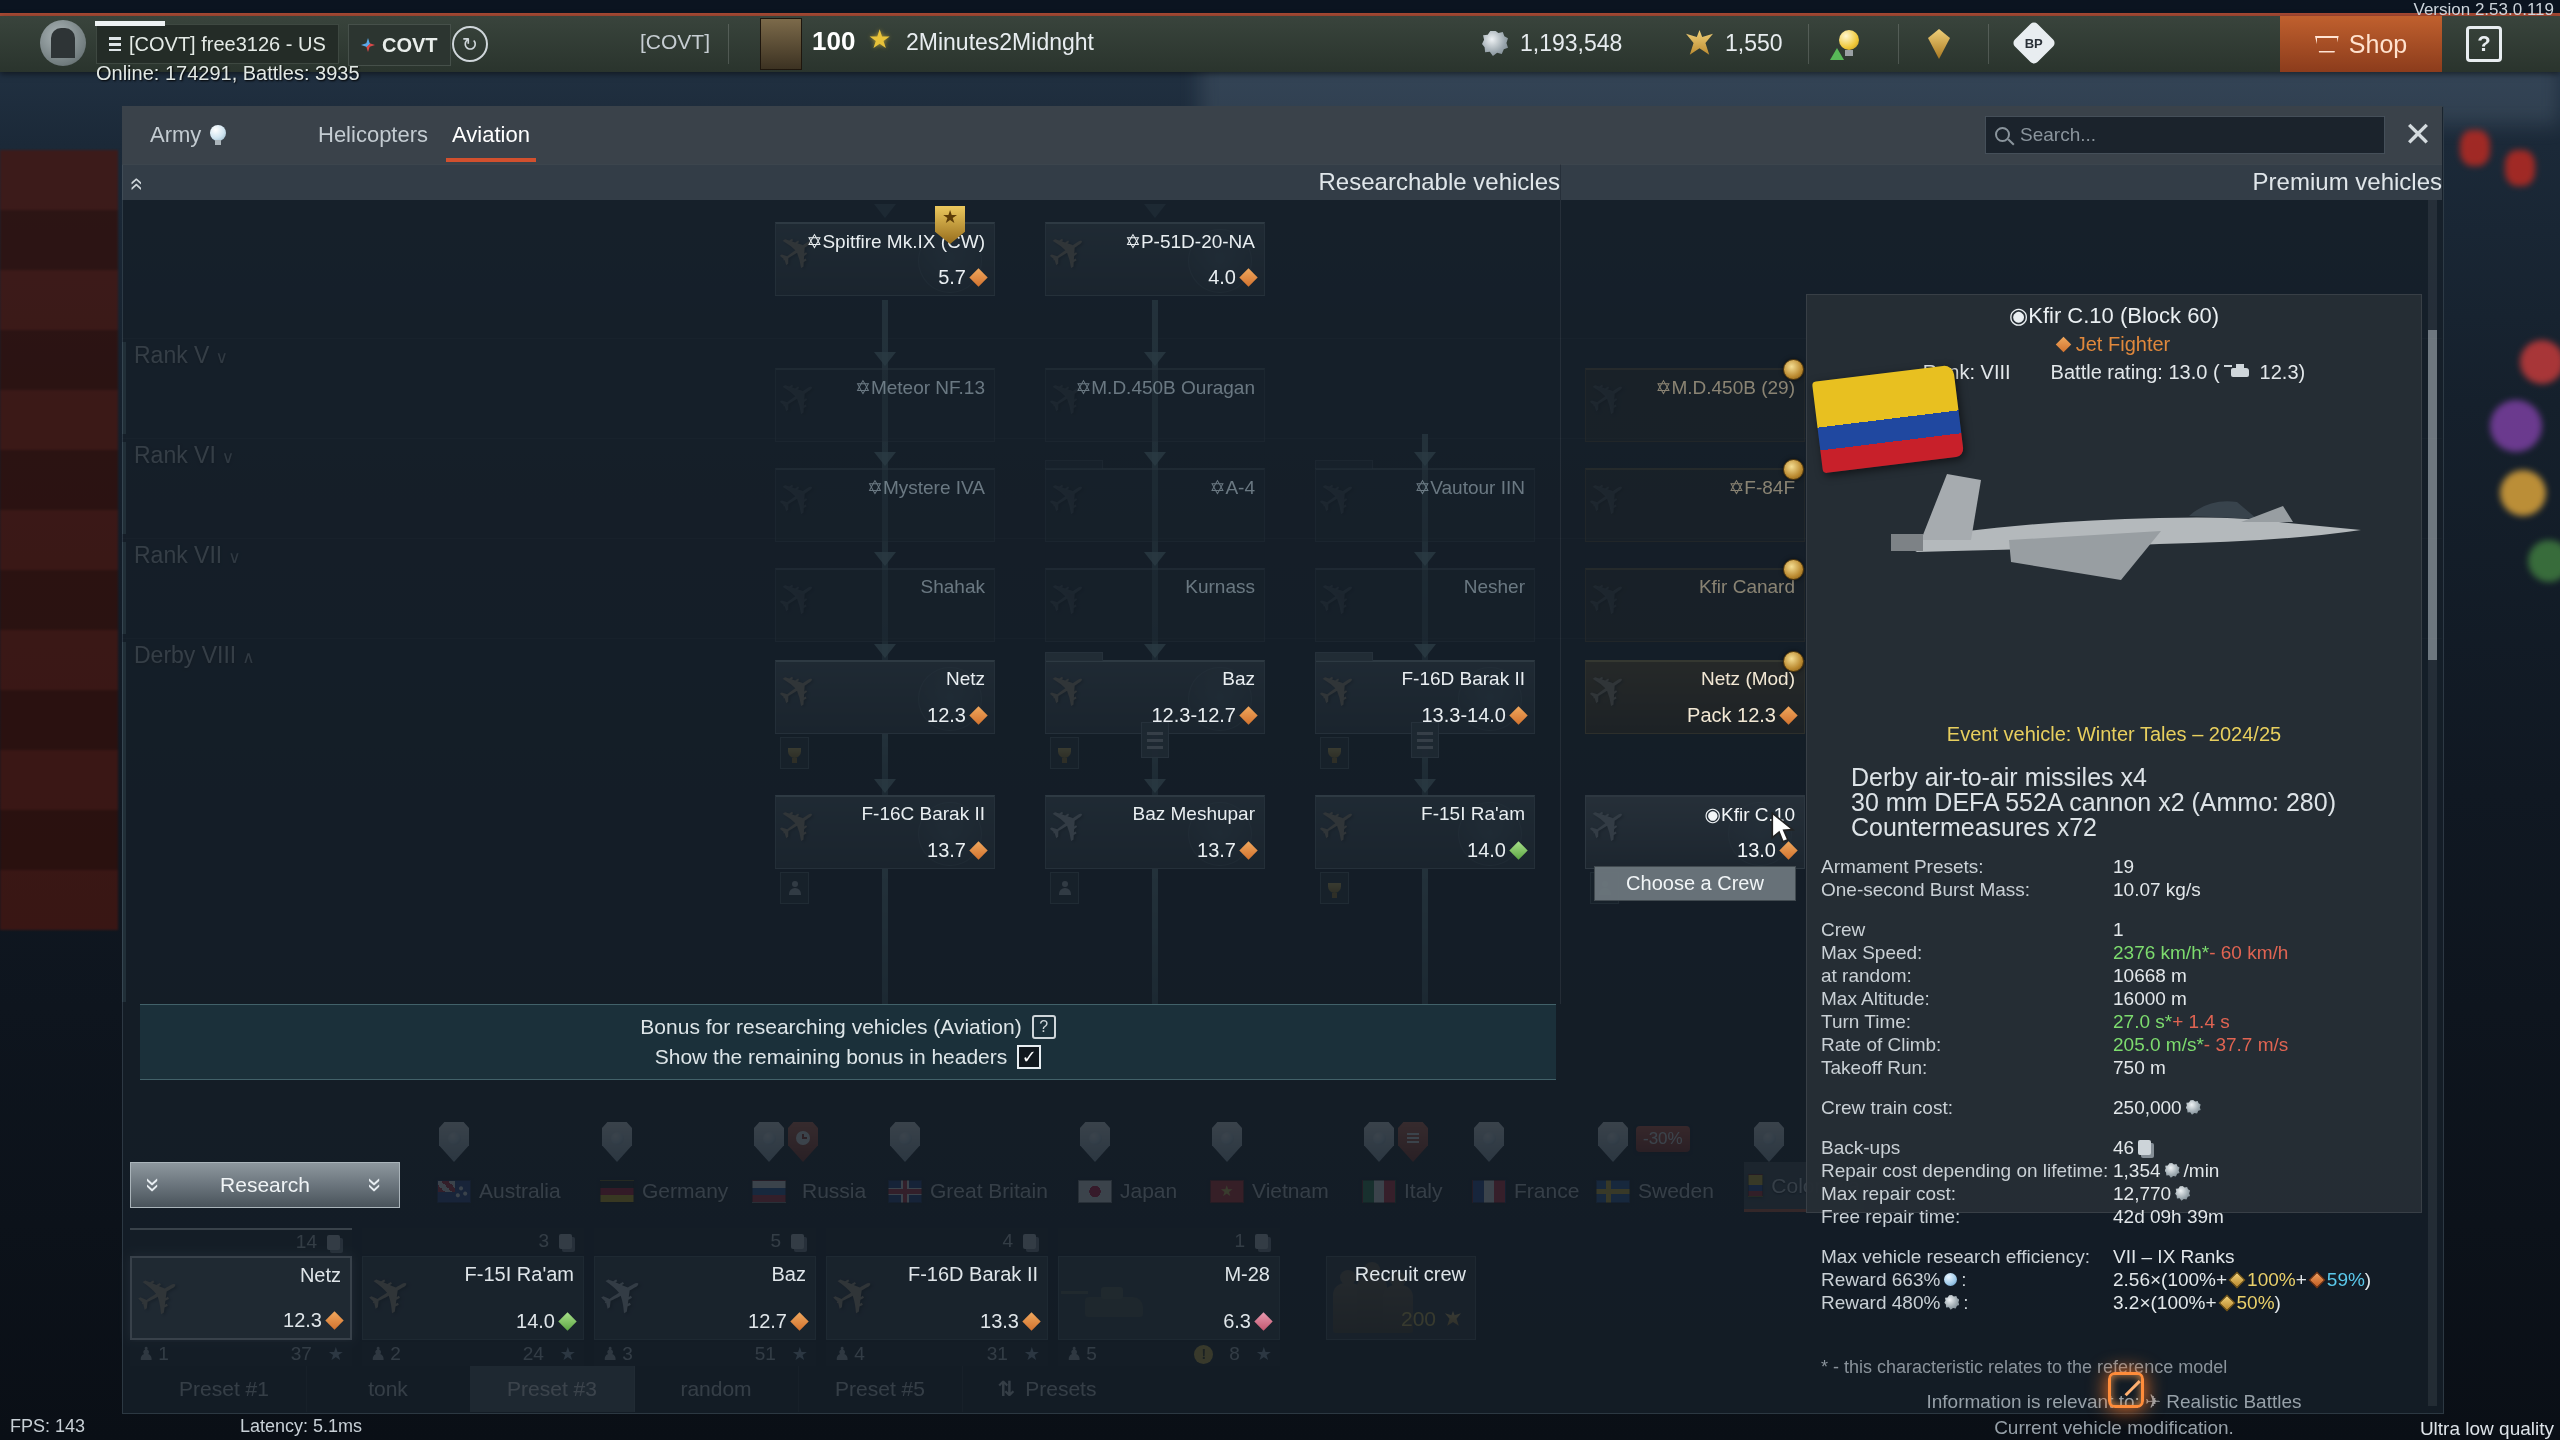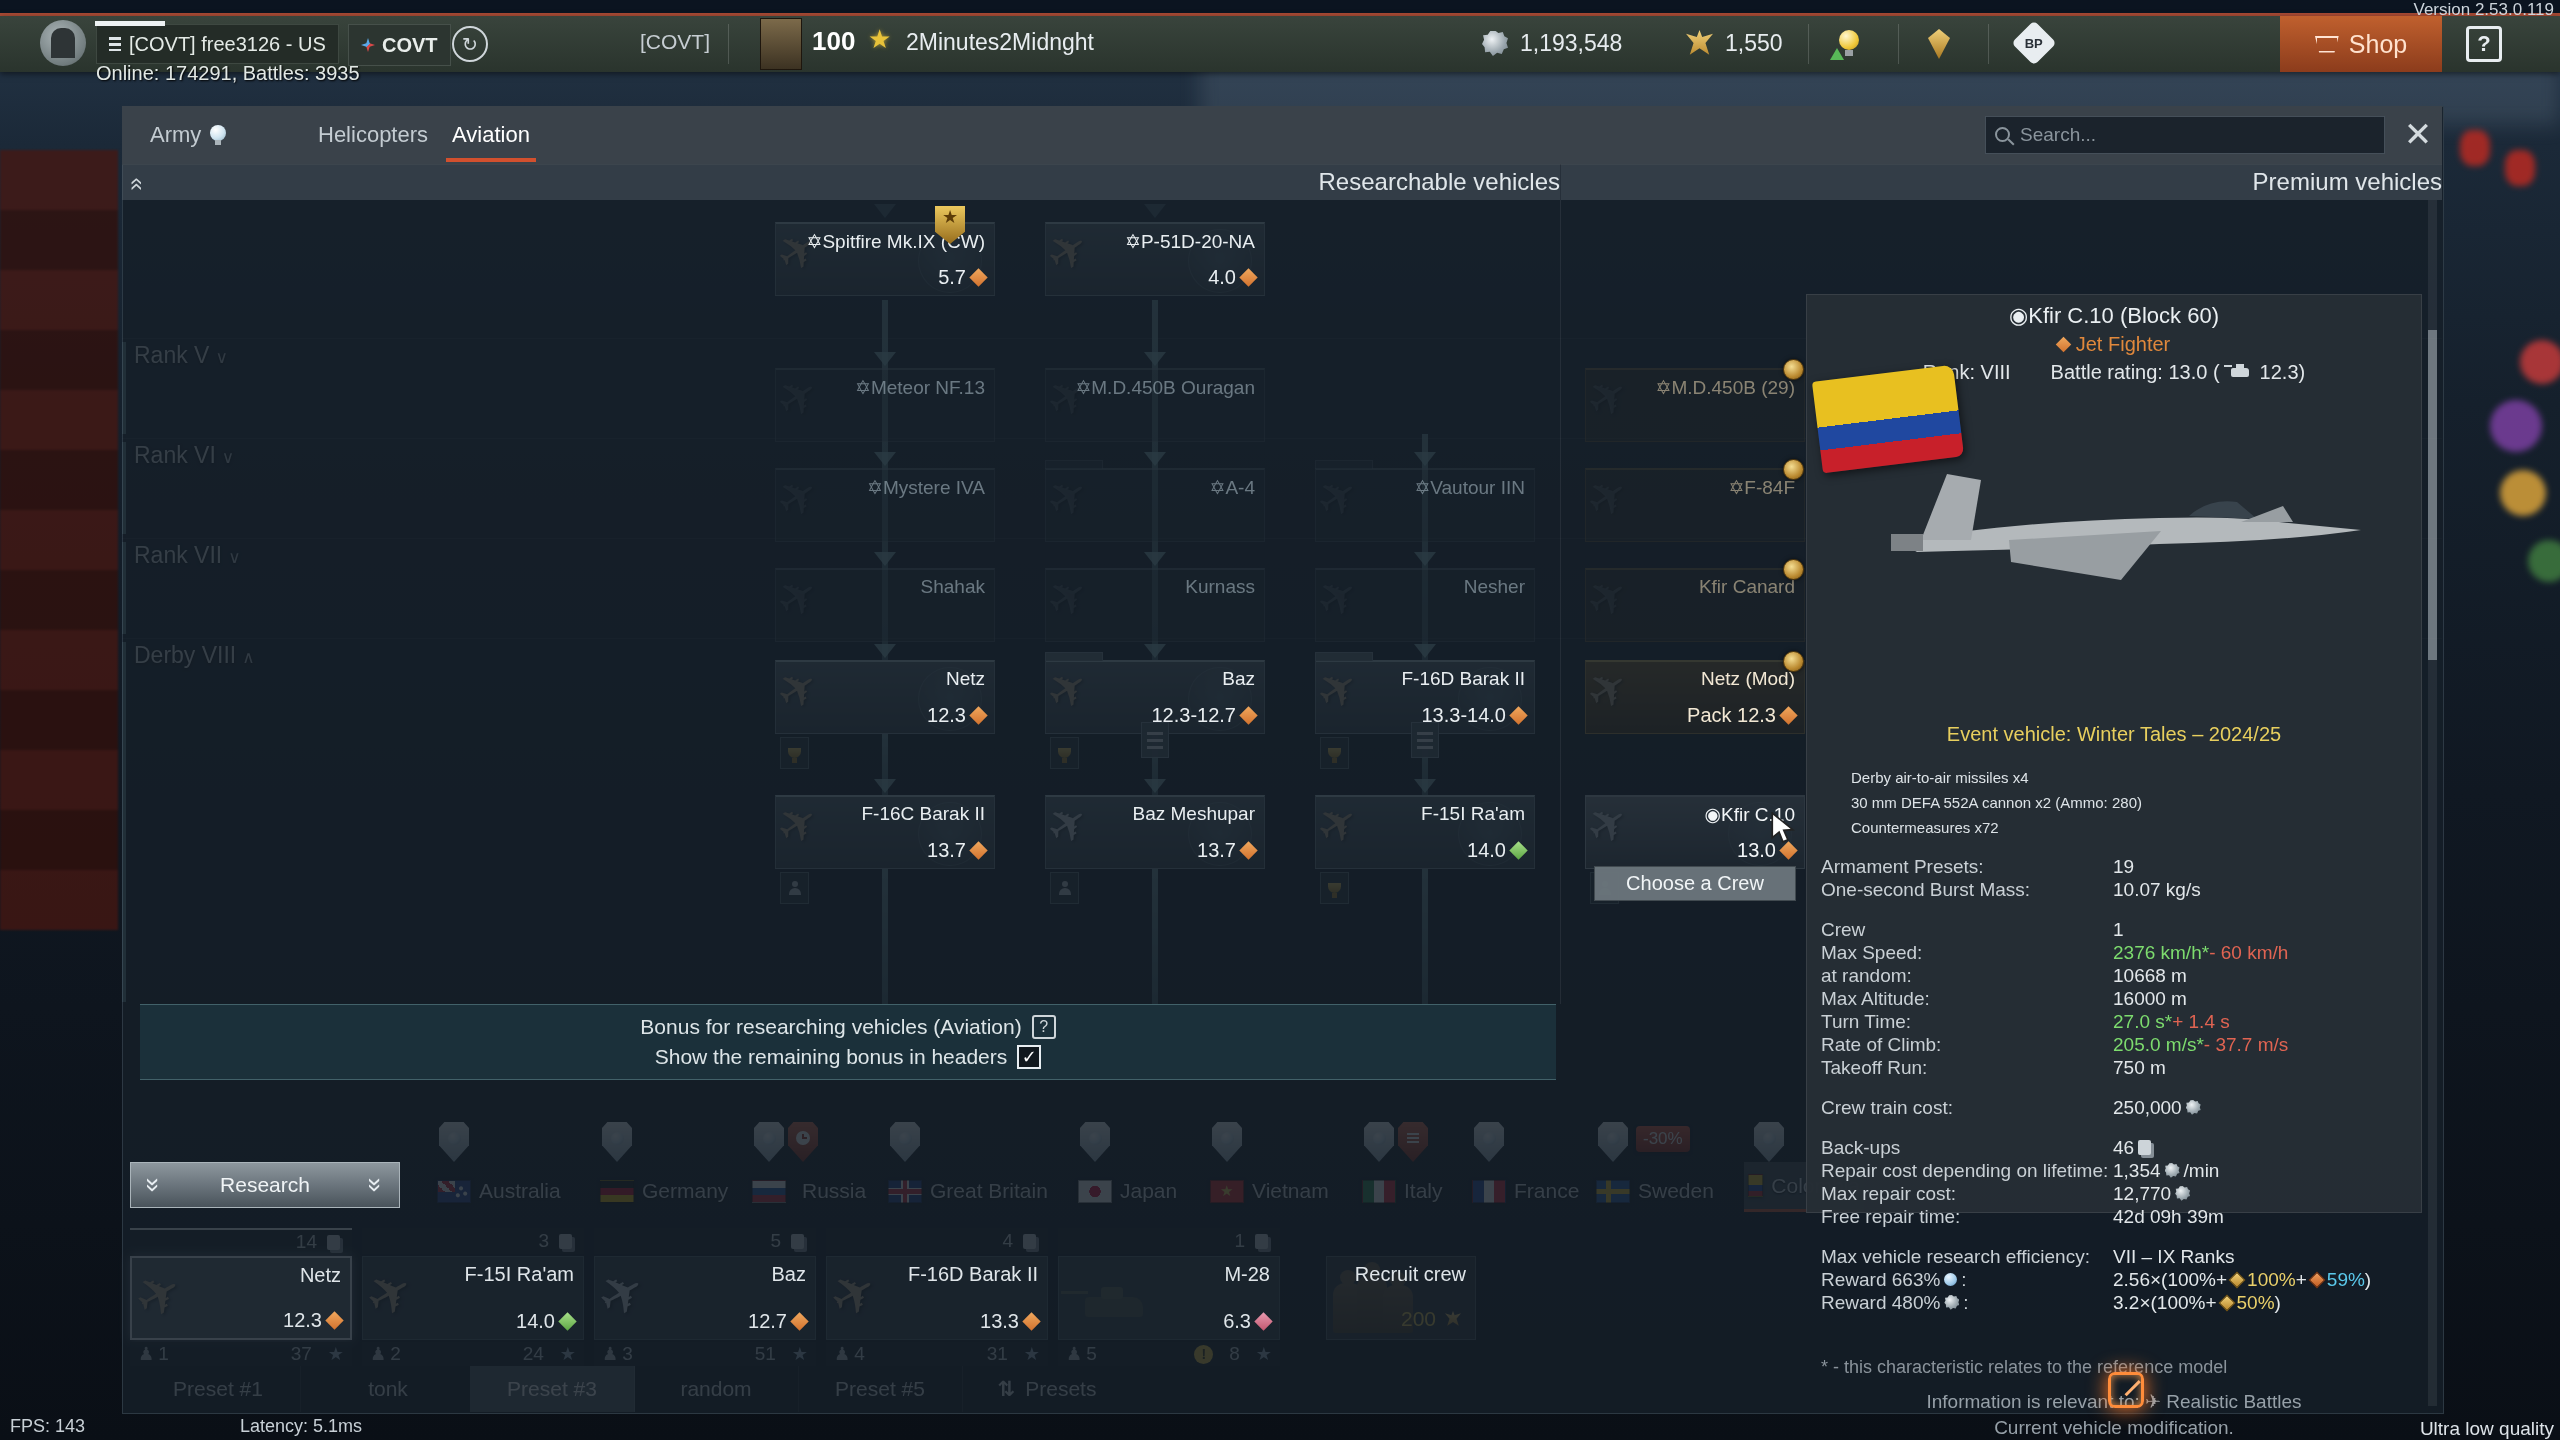--- a/index.html
+++ b/index.html
@@ -148,21 +148,21 @@
   .presetitem{position:absolute;top:1366px;height:46px;display:flex;align-items:center;justify-content:center;font-size:21px;color:#d6dce0;border-right:1px solid rgba(255,255,255,.10)}
   .presetitem.active{background:#4d5860;color:#fff}
   
   .panel{left:1806px;top:294px;width:616px;height:919px;background:rgba(38,45,53,.97);border:1px solid rgba(255,255,255,.09);box-sizing:border-box;z-index:5}
   .ptitle{position:absolute;left:0;top:8px;width:100%;text-align:center;font-size:22px;color:#eaeff2}
   .pclass{position:absolute;left:0;top:38px;width:100%;text-align:center;font-size:20px;color:#e0883c;display:flex;align-items:center;justify-content:center;gap:7px}
   .pclass .dm{width:11px;height:11px}
   .prank{position:absolute;left:0;top:66px;width:100%;text-align:center;font-size:20px;color:#e2e7ea;display:flex;align-items:center;justify-content:center;gap:6px}
   .co-flag{position:absolute;left:10px;top:78px;width:142px;height:92px;transform:rotate(-7deg);background:linear-gradient(180deg,#e8c020 50%,#2048a0 50%,#2048a0 75%,#c8202a 75%);box-shadow:2px 3px 8px rgba(0,0,0,.55);border-radius:4px 10px 8px 4px}
   .pevent{position:absolute;left:0;top:428px;width:100%;text-align:center;font-size:20px;color:#e8cf5e}
-  #weapons{position:absolute;left:44px;top:470px;font-size:15px;color:#dde3e7;line-height:25px}
+  #weapons{position:absolute;left:44px;top:470px;font-size:25px;color:#dde3e7;line-height:25px}
   #statsbox{position:absolute;left:14px;top:560px;width:588px}
   .sgroup{margin-bottom:17px}
   .statrow{display:flex;font-size:19px;line-height:23px}
   .statlab{width:292px;flex:none;color:#c9d0d5;display:flex;align-items:center;flex-wrap:wrap}
   .statval{color:#e2e7ea;display:flex;align-items:center;flex-wrap:wrap}
   .c-green{color:#7ddc6e}.c-red{color:#e06452}.c-yellow{color:#ead06a}.c-cyan{color:#5ac8ea}
   .pfoot{position:absolute;left:14px;top:1062px;font-size:18px;color:#8a939b}
   .pinfo{position:absolute;left:0;top:1094px;width:100%;text-align:center;font-size:19px;color:#96a0a8;line-height:26px}
   
   .ic{display:inline-block;vertical-align:middle;margin:0 4px;flex:none}
@@ -688,21 +688,21 @@
       <span class="soldier" style="left: 56px; height: 48px;"></span>
       <span class="vname">Recruit crew</span>
       <span class="recruitcost">
         <span>200</span>
         <span class="ic ic-eagle"></span>
       </span>
     </div>
   </div>
 
 <div id="presets">
-    <div class="presetitem" style="left: 136px; width: 164px;">Preset #1</div>
+    <div class="presetitem" style="left: 142px; width: 164px;">Preset #1</div>
     <div class="presetitem" style="left: 306px; width: 164px;">tonk</div>
     <div class="presetitem active" style="left: 470px; width: 164px;">Preset #3</div>
     <div class="presetitem" style="left: 634px; width: 164px;">random</div>
     <div class="presetitem" style="left: 798px; width: 164px;">Preset #5</div>
     <div class="presetitem" style="left: 962px; width: 170px; border-right: none;">
       <span style="margin-right: 10px; font-weight: bold;">⇅</span>
       <span>Presets</span>
     </div>
   </div>
 

